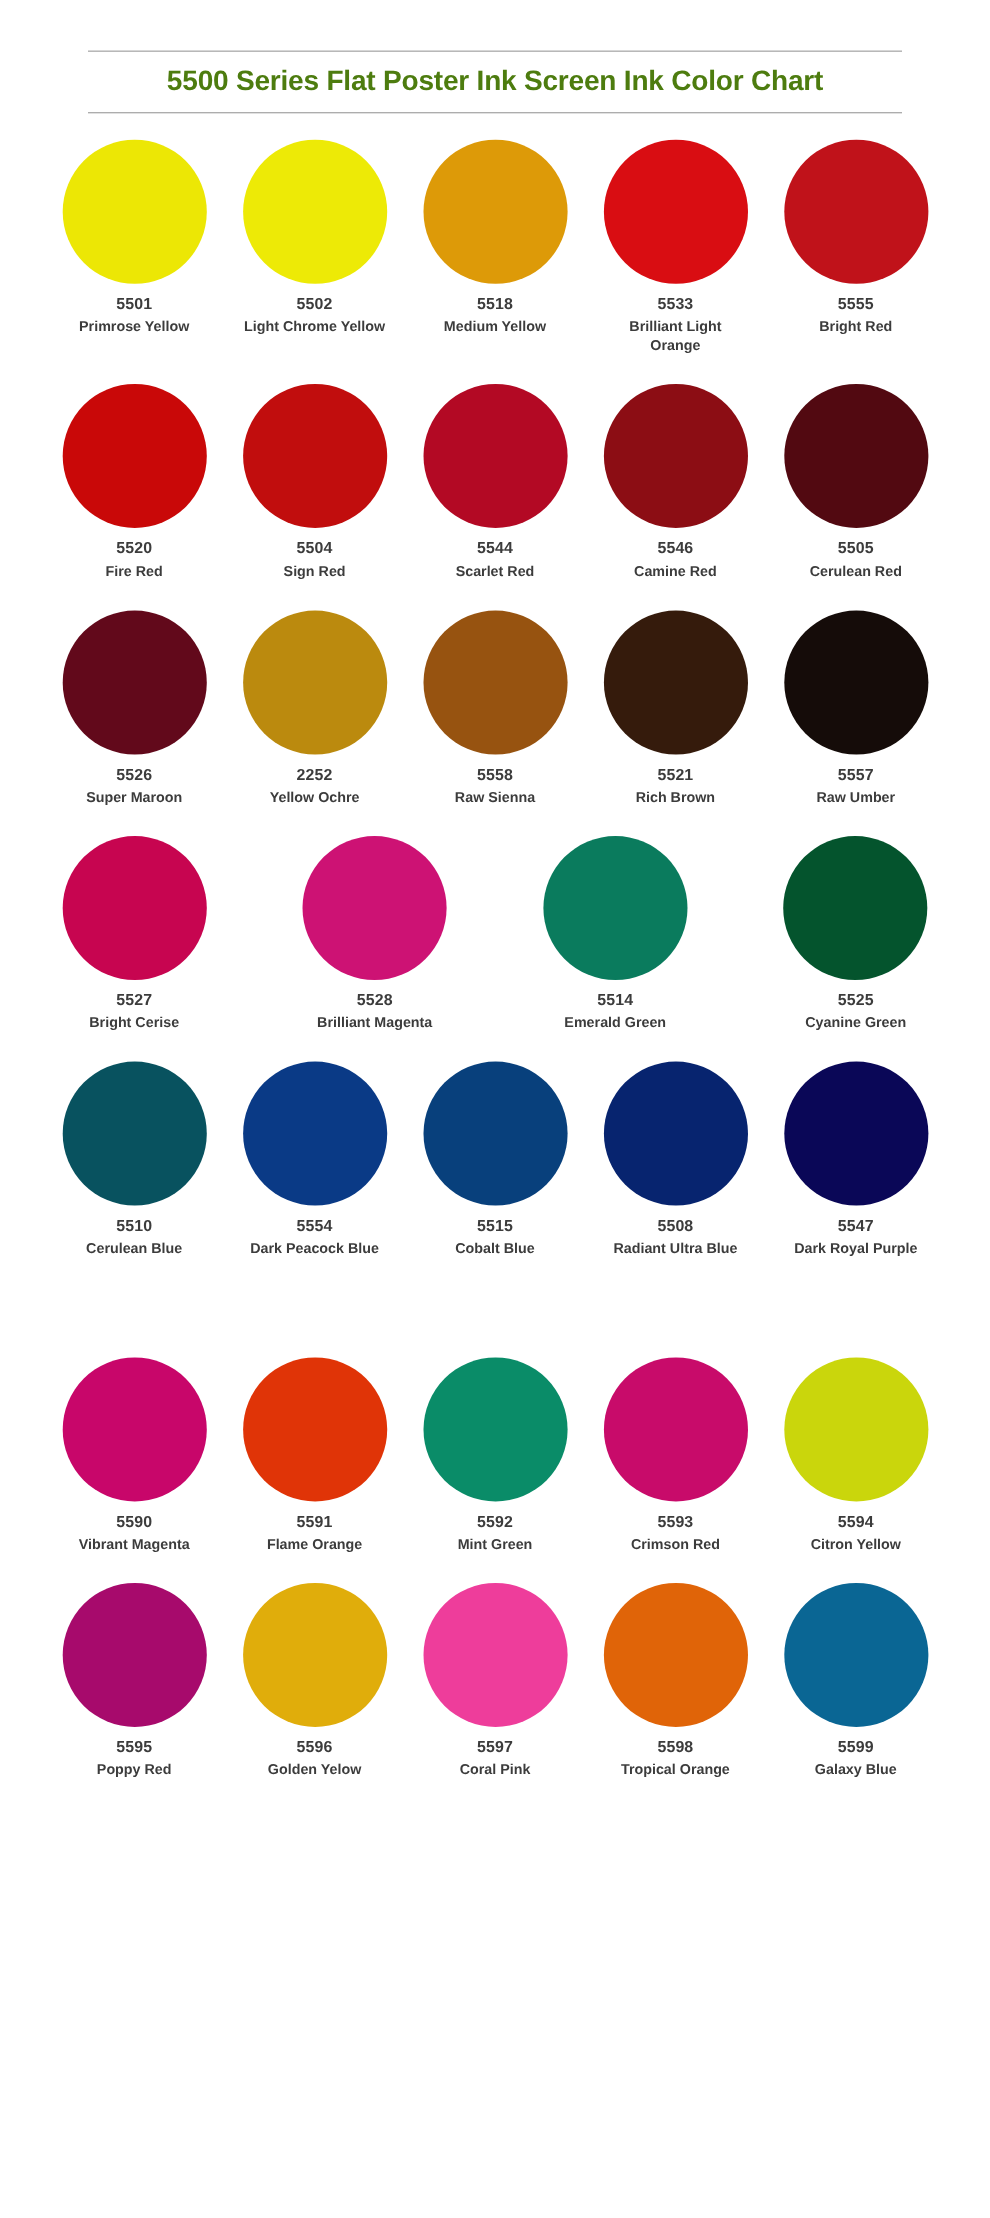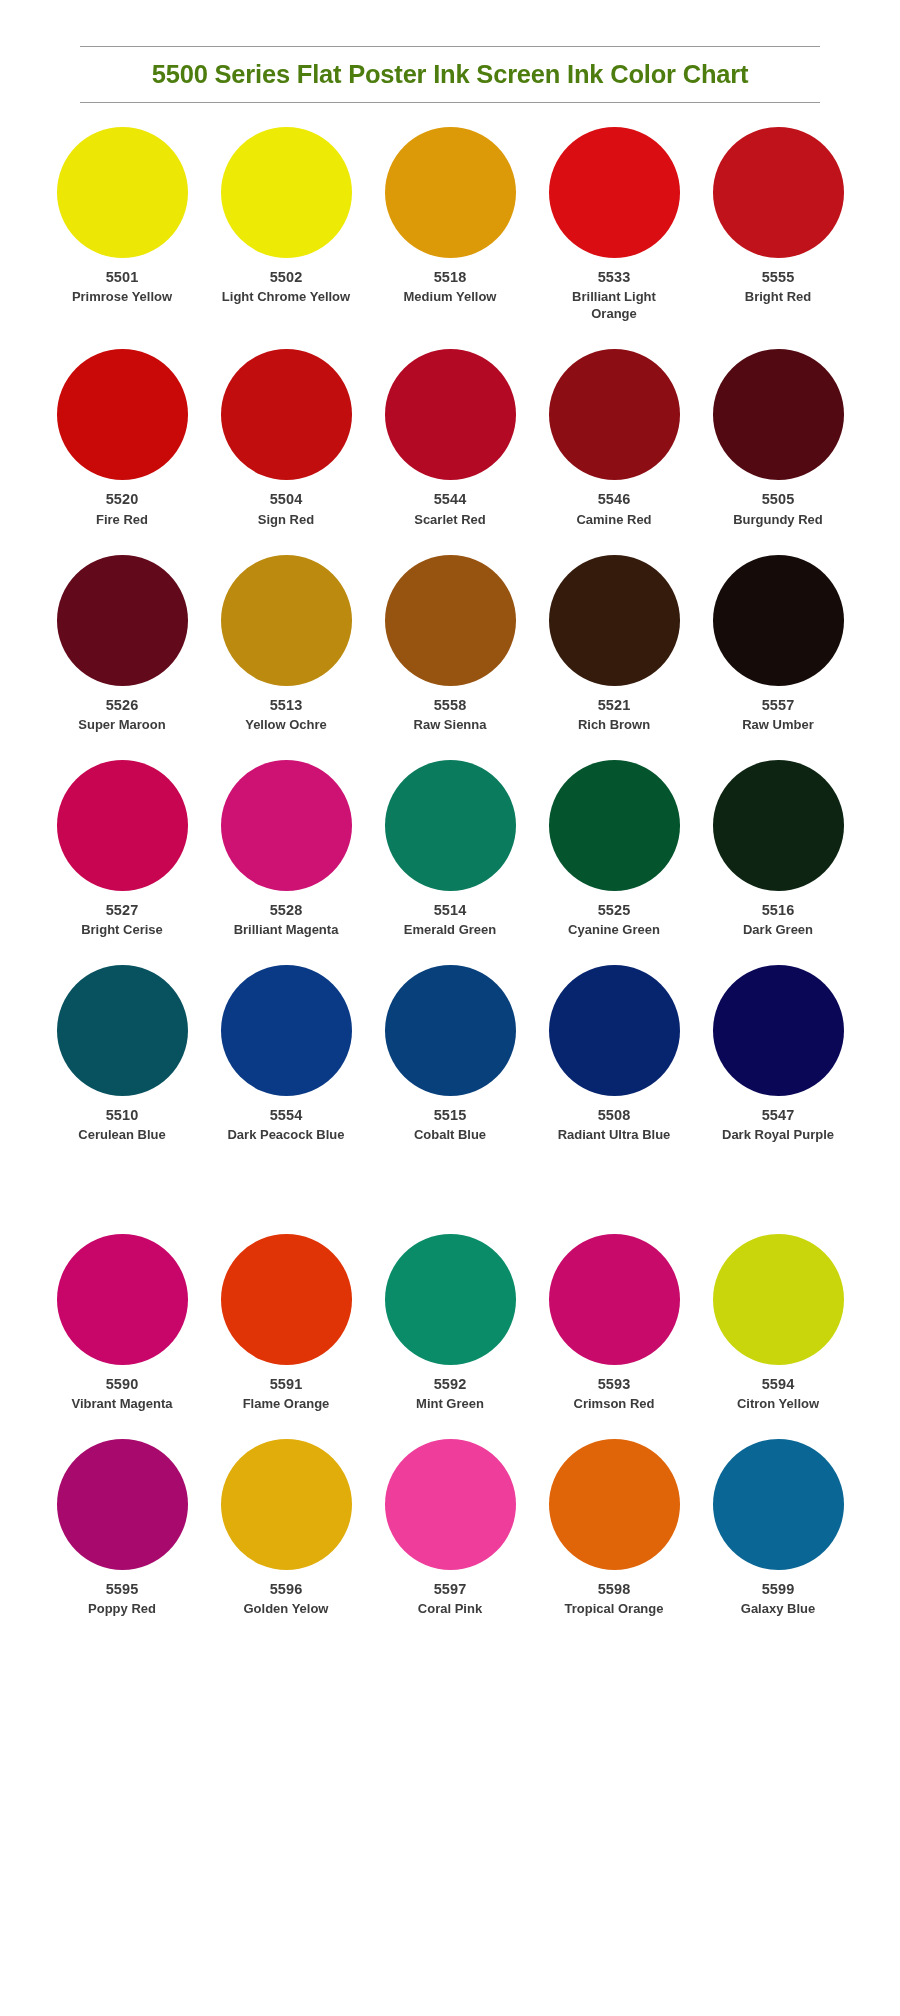--- a/index.html
+++ b/index.html
@@ -168,33 +168,33 @@
           <div class="cname">Scarlet Red</div>
         </div>
         <div class="swatch">
           <span class="dot" style="background: rgb(140, 13, 20);"></span>
           <div class="code">5546</div>
           <div class="cname">Camine Red</div>
         </div>
         <div class="swatch">
           <span class="dot" style="background: rgb(82, 9, 17);"></span>
           <div class="code">5505</div>
-          <div class="cname">Burgundy Red</div>
+          <div class="cname">Cerulean Red</div>
         </div>
       </div>
       <div class="grid-gap-1" style="width: 100%;"></div>
       <div class="row">
         <div class="swatch">
           <span class="dot" style="background: rgb(98, 9, 27);"></span>
           <div class="code">5526</div>
           <div class="cname">Super Maroon</div>
         </div>
         <div class="swatch">
           <span class="dot" style="background: rgb(187, 138, 14);"></span>
-          <div class="code">5513</div>
+          <div class="code">2252</div>
           <div class="cname">Yellow Ochre</div>
         </div>
         <div class="swatch">
           <span class="dot" style="background: rgb(151, 83, 16);"></span>
           <div class="code">5558</div>
           <div class="cname">Raw Sienna</div>
         </div>
         <div class="swatch">
           <span class="dot" style="background: rgb(53, 27, 12);"></span>
           <div class="code">5521</div>
@@ -221,25 +221,20 @@
         <div class="swatch">
           <span class="dot" style="background: rgb(10, 123, 93);"></span>
           <div class="code">5514</div>
           <div class="cname">Emerald Green</div>
         </div>
         <div class="swatch">
           <span class="dot" style="background: rgb(4, 84, 45);"></span>
           <div class="code">5525</div>
           <div class="cname">Cyanine Green</div>
         </div>
-        <div class="swatch">
-          <span class="dot" style="background: rgb(12, 36, 17);"></span>
-          <div class="code">5516</div>
-          <div class="cname">Dark Green</div>
-        </div>
       </div>
       <div class="grid-gap-1" style="width: 100%;"></div>
       <div class="row">
         <div class="swatch">
           <span class="dot" style="background: rgb(8, 82, 95);"></span>
           <div class="code">5510</div>
           <div class="cname">Cerulean Blue</div>
         </div>
         <div class="swatch">
           <span class="dot" style="background: rgb(10, 58, 134);"></span>

